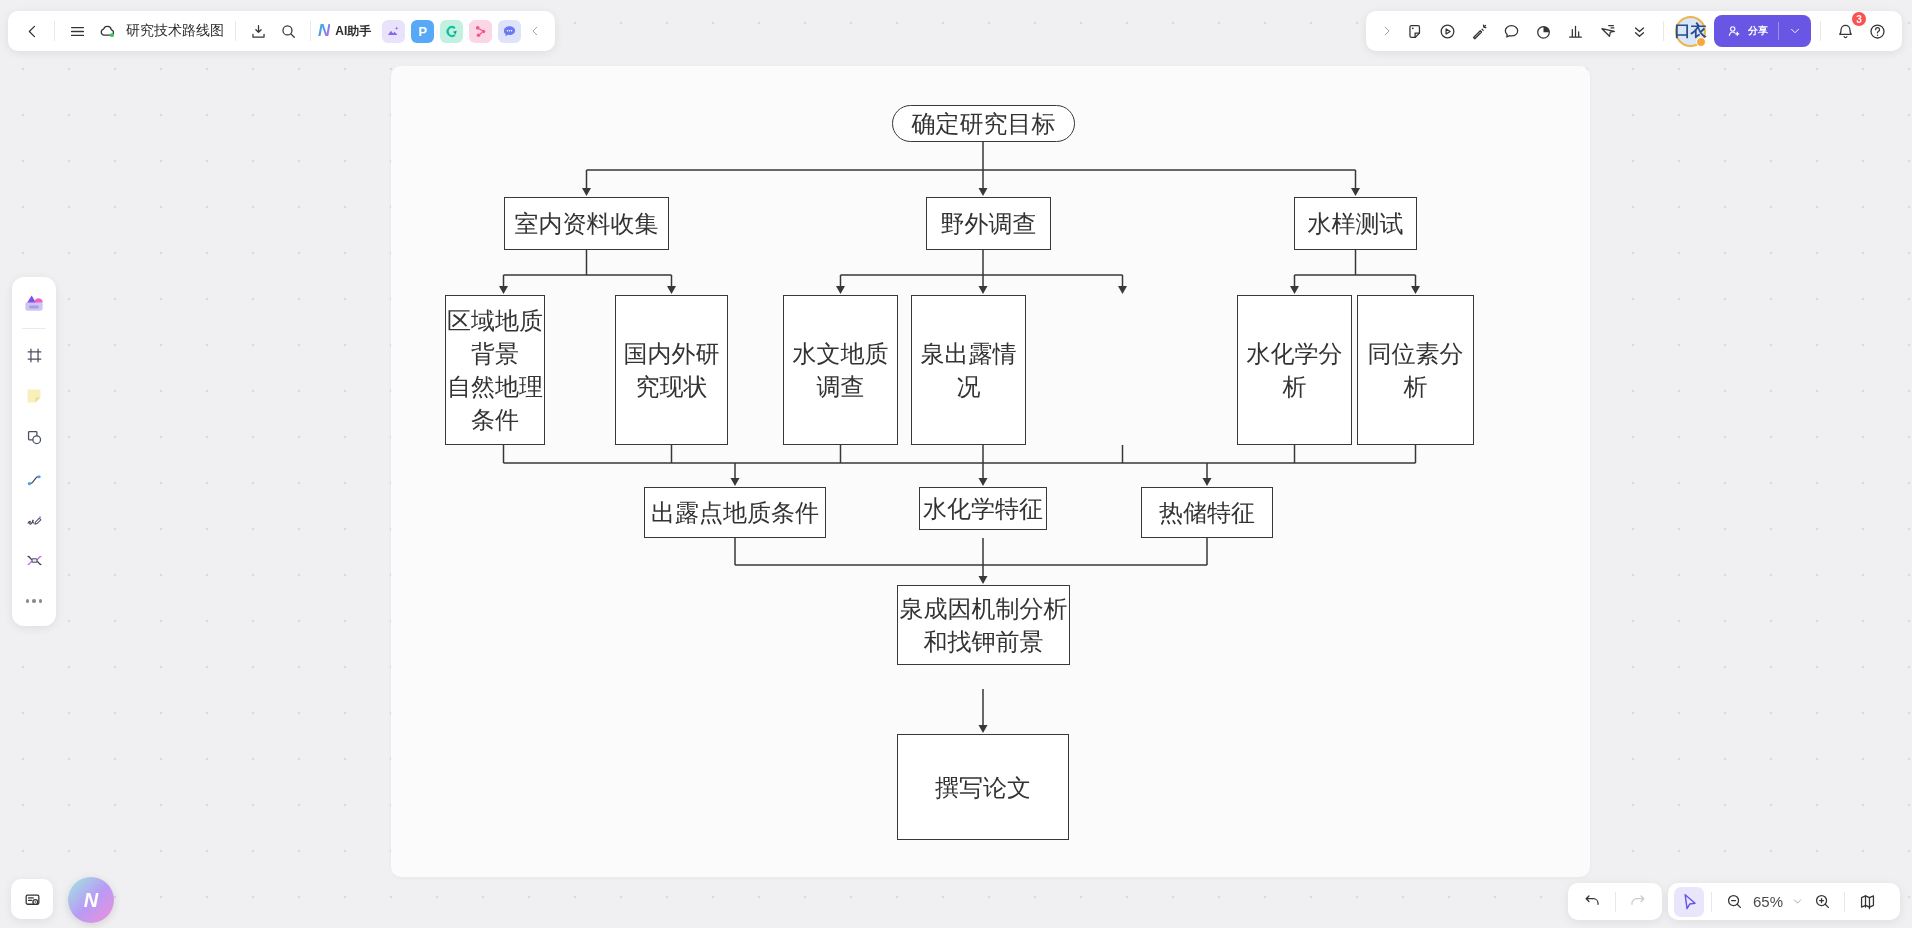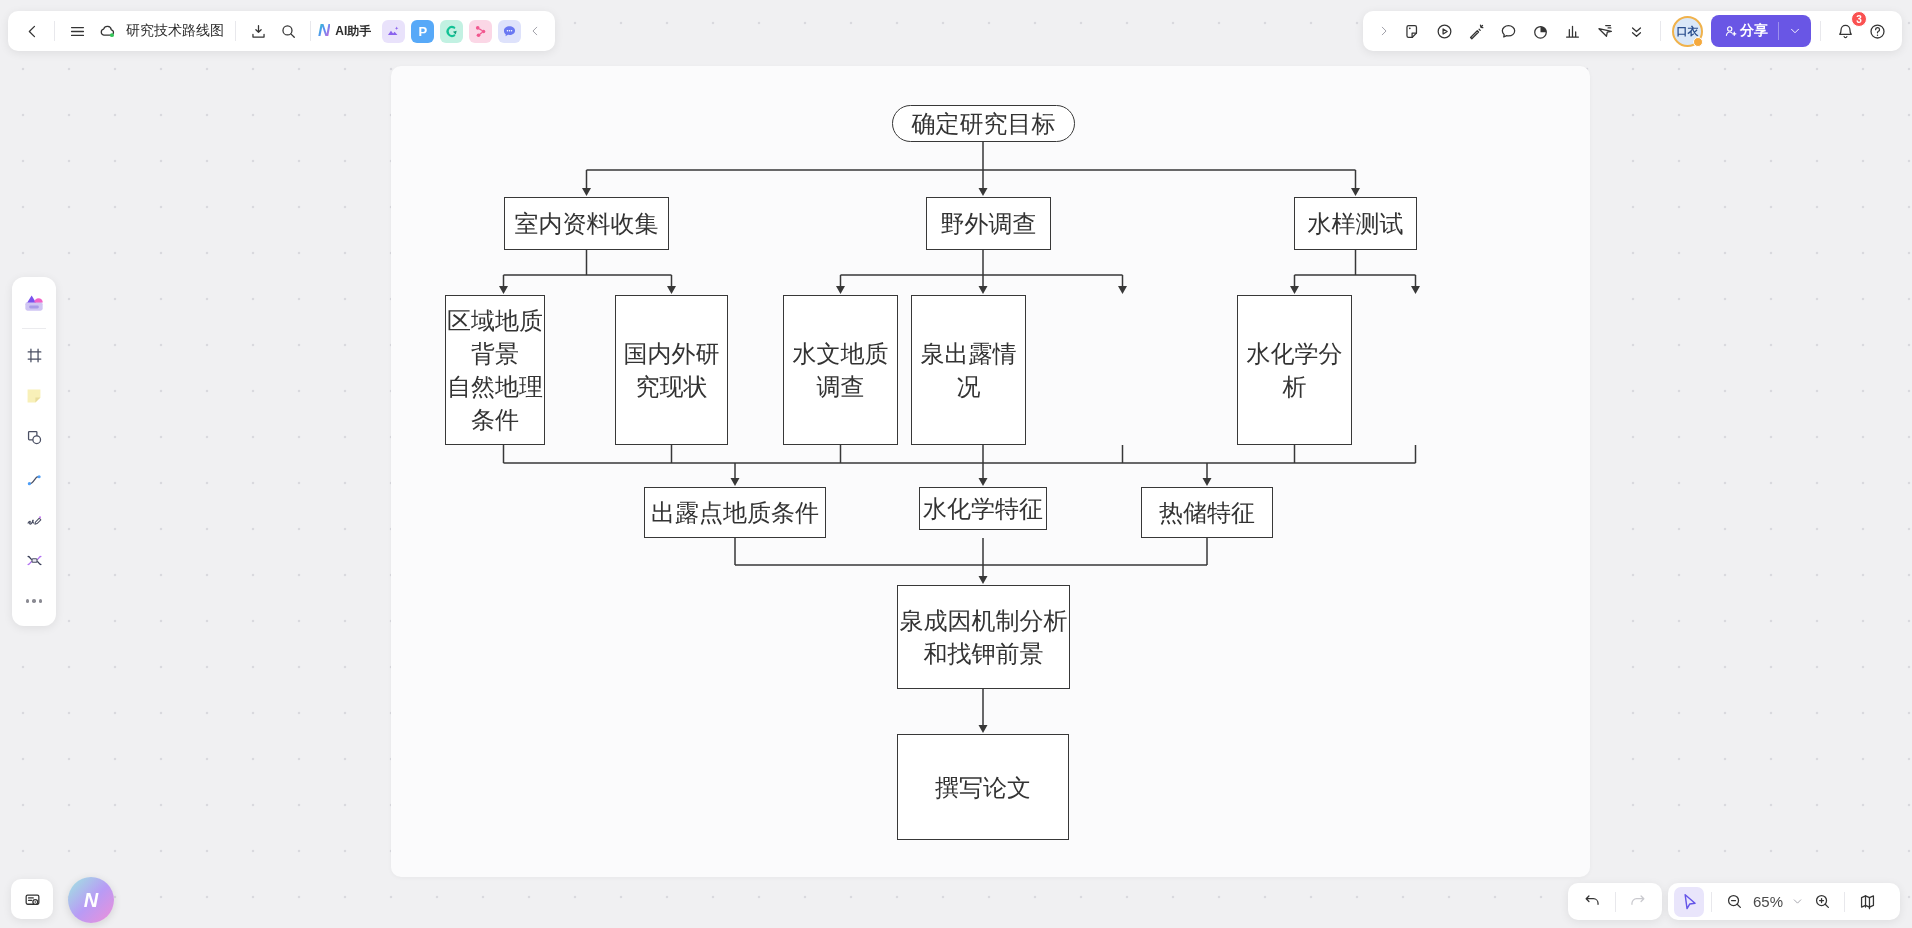--- a/index.html
+++ b/index.html
@@ -28,27 +28,27 @@
   svg.ic.dim { stroke:#9a9aa2; }
   .vdiv { width:1px; height:20px; background:#e8e8ec; margin:0 7px; flex:none; }
   .title { font-size:14px; color:#2b2b2b; margin:0 4px; white-space:nowrap; }
   .ai-logo { font-size:17px; font-weight:800; font-style:italic;
     background:linear-gradient(120deg,#23d3c0,#5b8cf5 48%,#f25fd0);
     -webkit-background-clip:text; background-clip:text; color:transparent; margin-right:5px; }
   .ai-label { font-size:12px; font-weight:600; color:#2b2b2b; margin-right:8px; white-space:nowrap; }
   .app-ic { width:23px; height:23px; border-radius:6px; display:flex; align-items:center; justify-content:center; margin:0 3px; cursor:pointer; flex:none; }
   .app-ic svg { width:19px; height:19px; }
   .avatar { width:31px; height:31px; border-radius:50%; border:2px solid #f0b24b; background:#d9e7f8;
-    color:#2a4e8d; font-size:11px; font-weight:700; display:flex; align-items:center; justify-content:center;
+    color:#2a4e8d; font-size:16px; font-weight:700; display:flex; align-items:center; justify-content:center;
     position:relative; margin:0 6px 0 2px; cursor:pointer; flex:none; white-space:nowrap; }
   .avatar-dot { position:absolute; right:-2px; bottom:-2px; width:10px; height:10px; border-radius:50%;
     background:#f5a93d; border:1.5px solid #fff; }
   .share-btn { display:flex; align-items:center; height:32px; background:#6956e5; border-radius:8px;
     color:#fff; cursor:pointer; overflow:hidden; flex:none; }
-  .share-main { display:flex; align-items:center; padding:0 10px 0 12px; font-size:14px; font-weight:600; }
+  .share-main { display:flex; align-items:center; gap:5px; padding:0 10px 0 12px; font-size:10px; font-weight:600; }
   .share-sep { width:1px; height:18px; background:rgba(255,255,255,.35); }
   .share-caret { padding:0 9px; display:flex; align-items:center; height:100%; }
   .bell-wrap { position:relative; }
   .badge { position:absolute; top:-5px; right:-7px; min-width:16px; height:16px; padding:0 3px;
     background:#fa5151; color:#fff; font-size:10px; font-weight:700; border-radius:9px;
     display:flex; align-items:center; justify-content:center; border:1.5px solid #fff; }
   .side { position:absolute; left:12px; top:277px; width:44px; background:#fff; border-radius:12px;
     box-shadow:0 2px 10px rgba(0,0,0,.08); display:flex; flex-direction:column; align-items:center;
     padding:10px 0; gap:11px; }
   .side .ibtn { width:32px; height:30px; }
@@ -96,24 +96,25 @@
   <div class="node stadium" style="left:501px;top:39px;width:183px;height:37px">确定研究目标</div>
   <div class="node" style="left:113px;top:131px;width:165px;height:53px">室内资料收集</div>
   <div class="node" style="left:535px;top:131px;width:125px;height:53px">野外调查</div>
   <div class="node" style="left:903px;top:131px;width:123px;height:53px">水样测试</div>
   <div class="node" style="left:54px;top:229px;width:100px;height:150px">区域地质背景
 自然地理条件</div>
   <div class="node" style="left:224px;top:229px;width:113px;height:150px">国内外研究现状</div>
   <div class="node" style="left:392px;top:229px;width:115px;height:150px">水文地质调查</div>
   <div class="node" style="left:520px;top:229px;width:115px;height:150px">泉出露情况</div>
   <div class="node" style="left:846px;top:229px;width:115px;height:150px">水化学分析</div>
+  <div class="node" style="left:966px;top:229px;width:117px;height:150px">同位素分析</div>
   <div class="node" style="left:253px;top:421px;width:182px;height:51px">出露点地质条件</div>
   <div class="node" style="left:528px;top:421px;width:128px;height:43px">水化学特征</div>
   <div class="node" style="left:750px;top:421px;width:132px;height:51px">热储特征</div>
-  <div class="node" style="left:506px;top:519px;width:173px;height:104px">泉成因机制分析和找钾前景</div>
+  <div class="node" style="left:506px;top:519px;width:173px;height:80px">泉成因机制分析和找钾前景</div>
   <div class="node" style="left:506px;top:668px;width:172px;height:106px">撰写论文</div>
 </div>
 
 <div class="bar" style="left:8px;top:11px;height:40px;padding:0 9px">
   <div class="ibtn">
     <svg class="ic" viewBox="0 0 24 24">
         <path d="M14.5 5.5 8 12l6.5 6.5"></path>
       </svg>
   </div>
   <div class="vdiv"></div>

